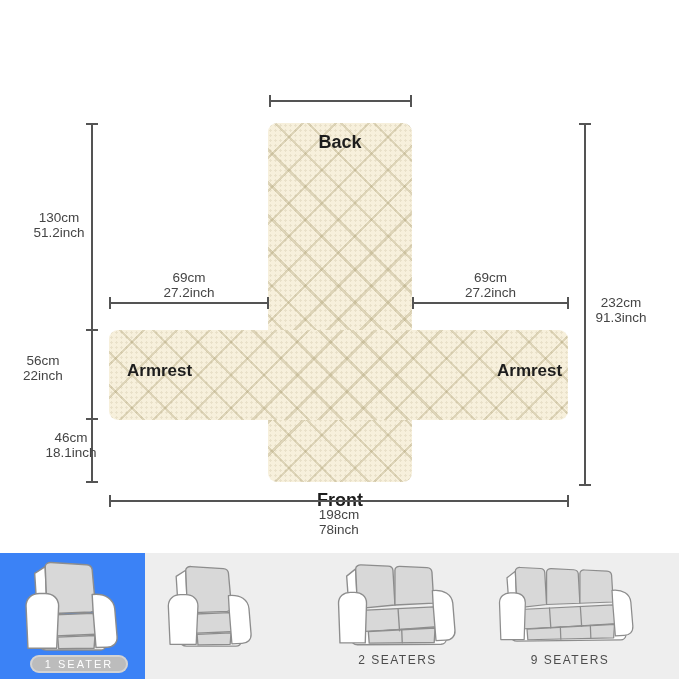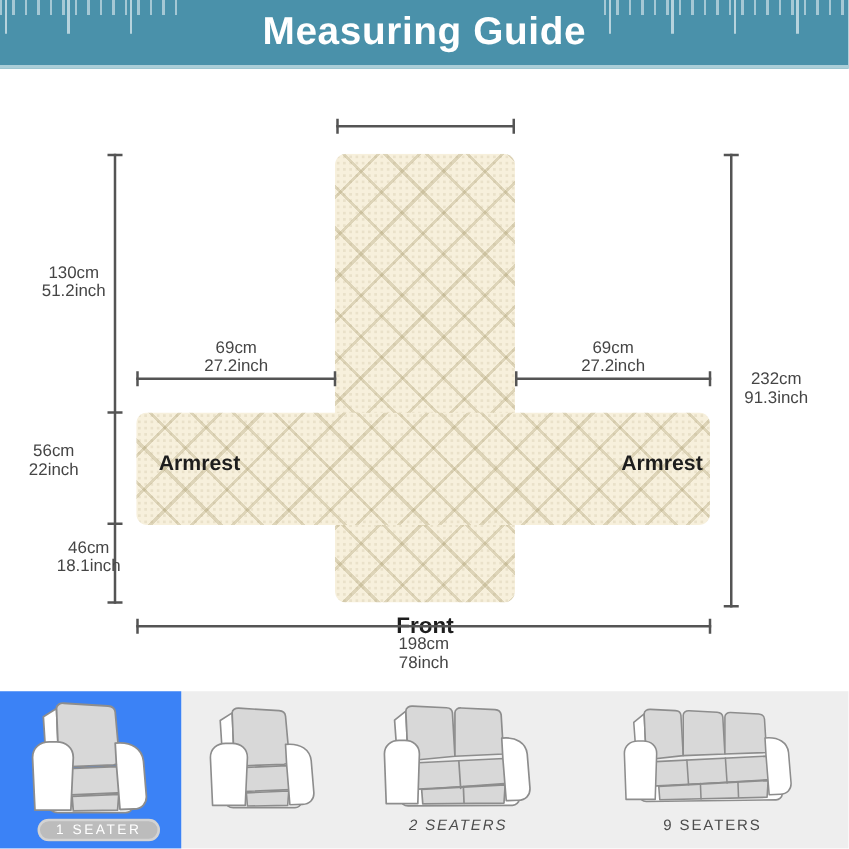--- a/index.html
+++ b/index.html
@@ -69,46 +69,42 @@
   .lab-69r{left:412px;top:270px;width:157px;}
   .lab-232{left:586px;top:295px;width:70px;}
   .lab-198{left:109px;top:507px;width:460px;}
 
   
   .variants-bg{position:absolute;left:145px;top:553px;width:534px;height:126px;
                background:var(--panel-gray,#eeeeee);}
   .variant{position:absolute;top:553px;height:126px;}
   .v1{left:0;width:145px;background:#3b82f6;}
   .v2{left:145px;width:150px;}
-  .v3{left:279px;width:175px;font-style:italic;}
+  .v3{left:310px;width:175px;}
   .v4{left:470px;width:200px;}
   .variant svg{position:absolute;}
   .v1 svg{left:12px;top:7px;width:122px;height:92px;}
   .v2 svg{left:12px;top:9px;width:108px;height:88px;}
   .v3 svg{left:15px;top:6px;width:148px;height:92px;}
   .v4 svg{left:17px;top:4px;width:170px;height:95px;}
   .variant-label{position:absolute;left:0;top:100px;width:100%;text-align:center;
                  color:#4c4c4c;font-size:12px;letter-spacing:1.5px;}
   .badge{position:absolute;left:30px;top:102px;width:98px;height:18px;border-radius:9px;
          background:var(--badge-gray,#bcbcbc);box-shadow:inset 0 0 0 2px rgba(255,255,255,.35);
          color:#fff;font-size:11px;letter-spacing:2px;line-height:18px;text-align:center;}
 </style>
 </head>
 <body>
 
 <div class="stage">
 
-  <div class="header">
-    <div class="ruler ruler-left"></div>
-    <div class="ruler ruler-right"></div>
-    <div class="header-title">Measuring Guide</div>
-  </div>
 
   <div class="fabric fabric-vertical"></div>
   <div class="fabric fabric-horizontal"></div>
+  <div class="fabric-label fl-back">Back</div>
   <div class="fabric-label fl-front">Front</div>
   <div class="fabric-label fl-arm-left">Armrest</div>
   <div class="fabric-label fl-arm-right">Armrest</div>
 
   <div class="hline m-top"></div>
   <div class="vline m-left"></div>
   <div class="midtick tick-56"></div>
   <div class="midtick tick-46"></div>
   <div class="hline m-69l"></div>
   <div class="hline m-69r"></div>

